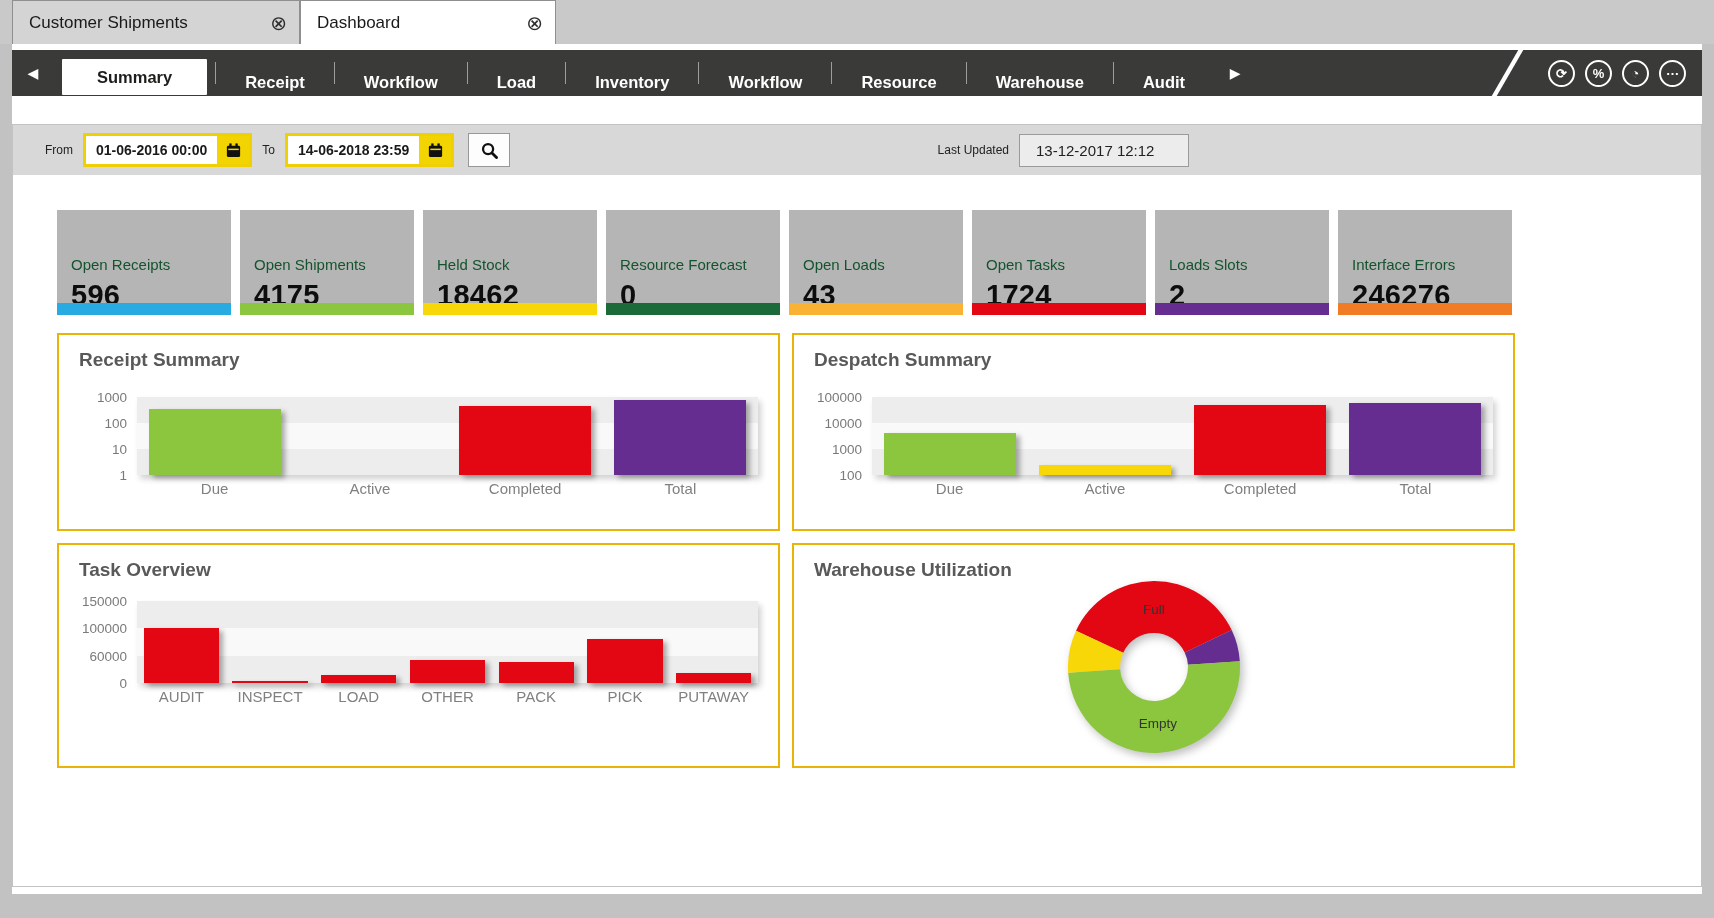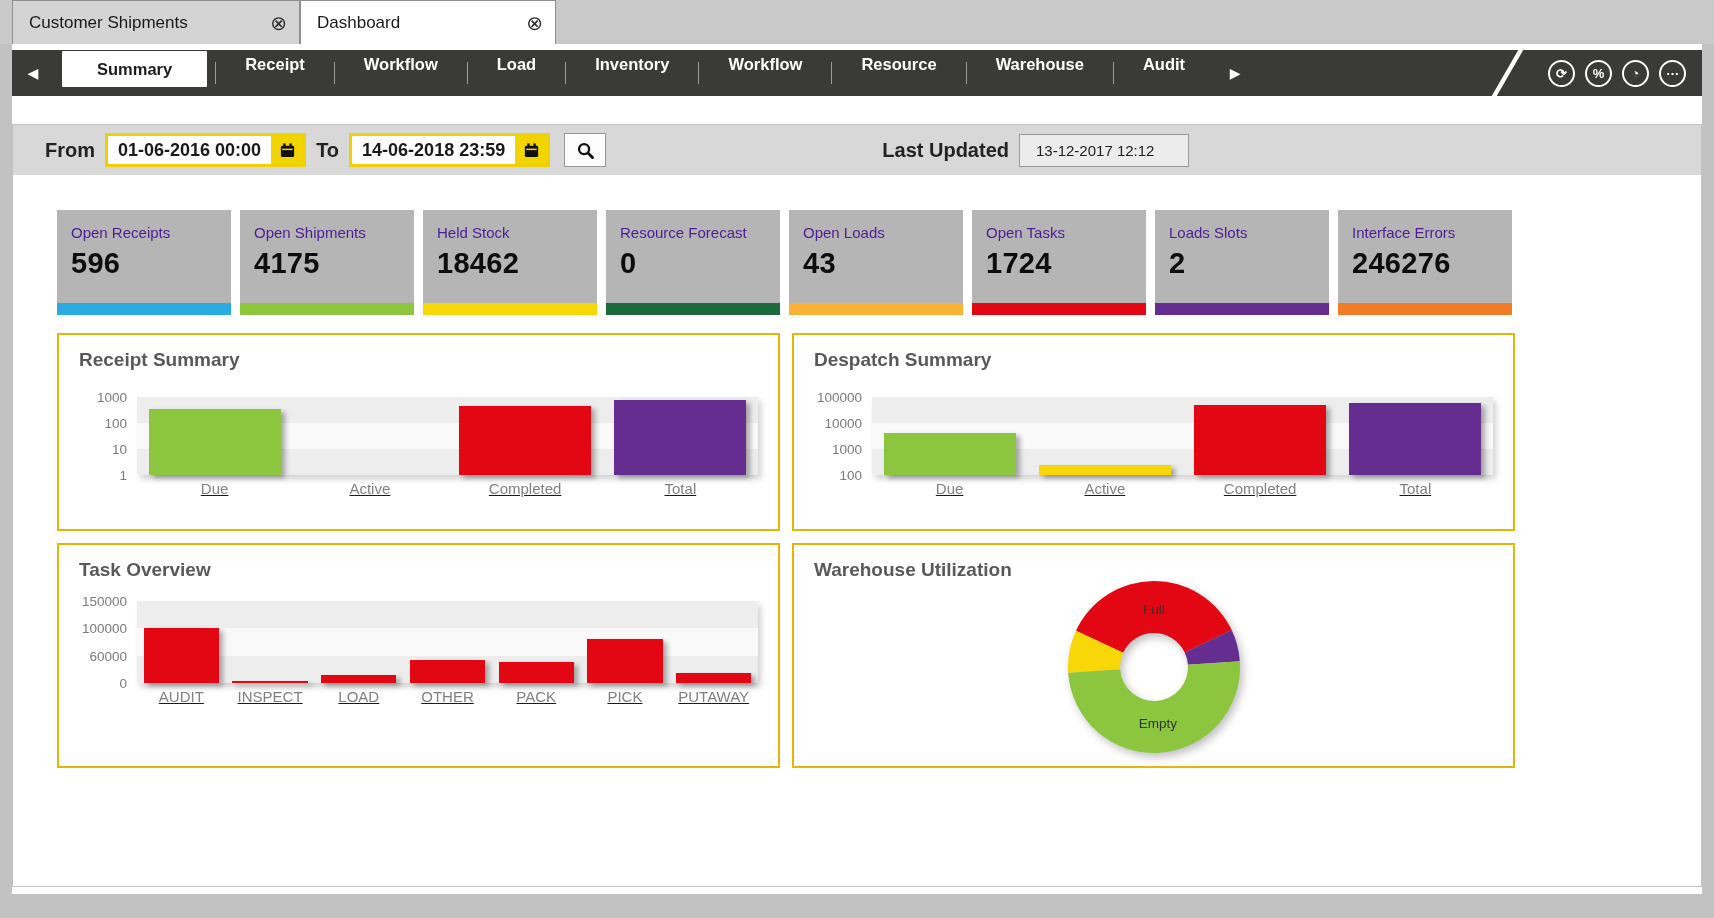--- a/index.html
+++ b/index.html
@@ -20,70 +20,70 @@
   }
   .wtab.active { background:#fff; width:256px; }
   .wtab .close { font-size:20px; color:#2e2e2e; line-height:1; cursor:pointer; }
 
   
   .page { margin:0 12px; background:#fff; height:850px; padding-top:6px; }
 
   
   .navbar { height:46px; background:#3a3a39; display:flex; align-items:center; padding:0 16px 0 0; }
   .nav-arrow { width:42px; text-align:center; color:#fff; font-size:14px; cursor:pointer; flex:none; }
-  .nav-items { display:flex; align-items:flex-end; height:28px; }
+  .nav-items { display:flex; align-items:flex-start; height:28px; }
   .nav-item { padding:0 29px; font-size:16.5px; color:#fff; font-weight:600; line-height:46px; white-space:nowrap; cursor:pointer; }
   .nav-item.active {
     background:#fff; color:#1d1d1b; line-height:36px; height:36px;
     margin:0 8px; padding:0 35px; border-radius:1px;
   }
   .nav-sep { width:1px; height:22px; background:rgba(255,255,255,.5); align-self:center; }
   .slash { width:5px; height:46px; background:#fff; transform:skewX(-30deg); margin-left:auto; margin-right:28px; }
   .nav-icons { display:flex; align-items:center; }
   .nav-icon {
     width:27px; height:27px; border:2px solid #fff; border-radius:50%;
     color:#fff; display:flex; align-items:center; justify-content:center;
     font-size:13px; margin-left:10px; cursor:pointer; font-weight:bold;
   }
 
   
   .main-panel { margin-top:28px; border:1px solid #c3c3c3; height:763px; background:#fff; }
 
   
   .filterbar { height:50px; background:#d8d8d8; display:flex; align-items:center; padding:0 22px; }
-  .flabel { font-size:20px; font-weight:bold; color:#222; margin:0 10px; white-space:nowrap; }
+  .flabel { font-size:12px; font-weight:normal; color:#222; margin:0 10px; white-space:nowrap; }
   .datefield { display:flex; align-items:stretch; height:34px; border:3px solid #efd006; background:#fff; }
-  .dateval { padding:1px 10px; font-size:18px; font-weight:600; color:#1a1a1a; display:flex; align-items:center; }
+  .dateval { padding:1px 10px; font-size:14px; font-weight:600; color:#1a1a1a; display:flex; align-items:center; }
   .calbtn { width:32px; background:#f3d403; display:flex; align-items:center; justify-content:center; cursor:pointer; }
   .searchbtn {
     margin-left:14px; width:42px; height:34px; background:#fdfdfd;
     border:1px solid #979797; display:flex; align-items:center; justify-content:center; cursor:pointer;
   }
   .lastupdated { margin-left:auto; margin-right:490px; display:flex; align-items:center; }
   .luval { background:#ececec; border:1px solid #9a9a9a; padding:7px 16px; font-size:15px; color:#222; min-width:170px; }
 
   
   .content { padding:35px 0 0 44px; width:1510px; }
   .kpi-row { display:flex; gap:9px; }
   .kpi-card { position:relative; width:174px; height:105px; background:#b5b5b5; padding:14px 14px 0; cursor:pointer; }
-  .kpi-label { font-size:15px; color:#4c1d95; }
+  .kpi-label { font-size:15px; color:#14532d;margin-top:32px; }
   .kpi-value { font-size:29px; font-weight:bold; color:#0d0d0d; margin-top:6px; letter-spacing:.3px; }
   .kpi-strip { position:absolute; left:0; bottom:0; width:100%; height:12px; }
 
   .charts-grid { display:grid; grid-template-columns:723px 723px; gap:12px; margin-top:18px; }
   .panel { border:2px solid #eab308; background:#fff; padding:14px 20px; position:relative; overflow:visible; }
   .panel.row1 { height:198px; }
   .panel.row2 { height:225px; }
   .panel-title { font-size:19px; color:#595959; font-weight:bold; }
 
   .chart-flex { display:flex; margin-top:26px; }
   .panel.row2 .chart-flex { margin-top:20px; }
   .yaxis { position:relative; width:58px; flex:none; }
   .ytick { position:absolute; right:10px; font-size:13.5px; color:#7a7a7a; transform:translateY(-50%); white-space:nowrap; }
-  .plot-col { flex:1;text-decoration:underline; }
+  .plot-col { flex:1; }
   .plot { position:relative; box-shadow:3px 4px 6px rgba(0,0,0,.18); }
   .band { position:absolute; left:0; width:100%; }
   .bar { position:absolute; bottom:0; box-shadow:4px 3px 5px rgba(0,0,0,.32); }
   .xrow { display:flex; margin-top:5px; }
   .xlab { flex:1; text-align:center; font-size:15px; color:#808080; white-space:nowrap; }
 
   .donut-body { display:flex; justify-content:center; margin-top:-14px; }
   .donut-body svg { filter:drop-shadow(3px 4px 4px rgba(0,0,0,.25)); }
   .donut-label { font-size:13.5px; fill:#333; }
 </style>

